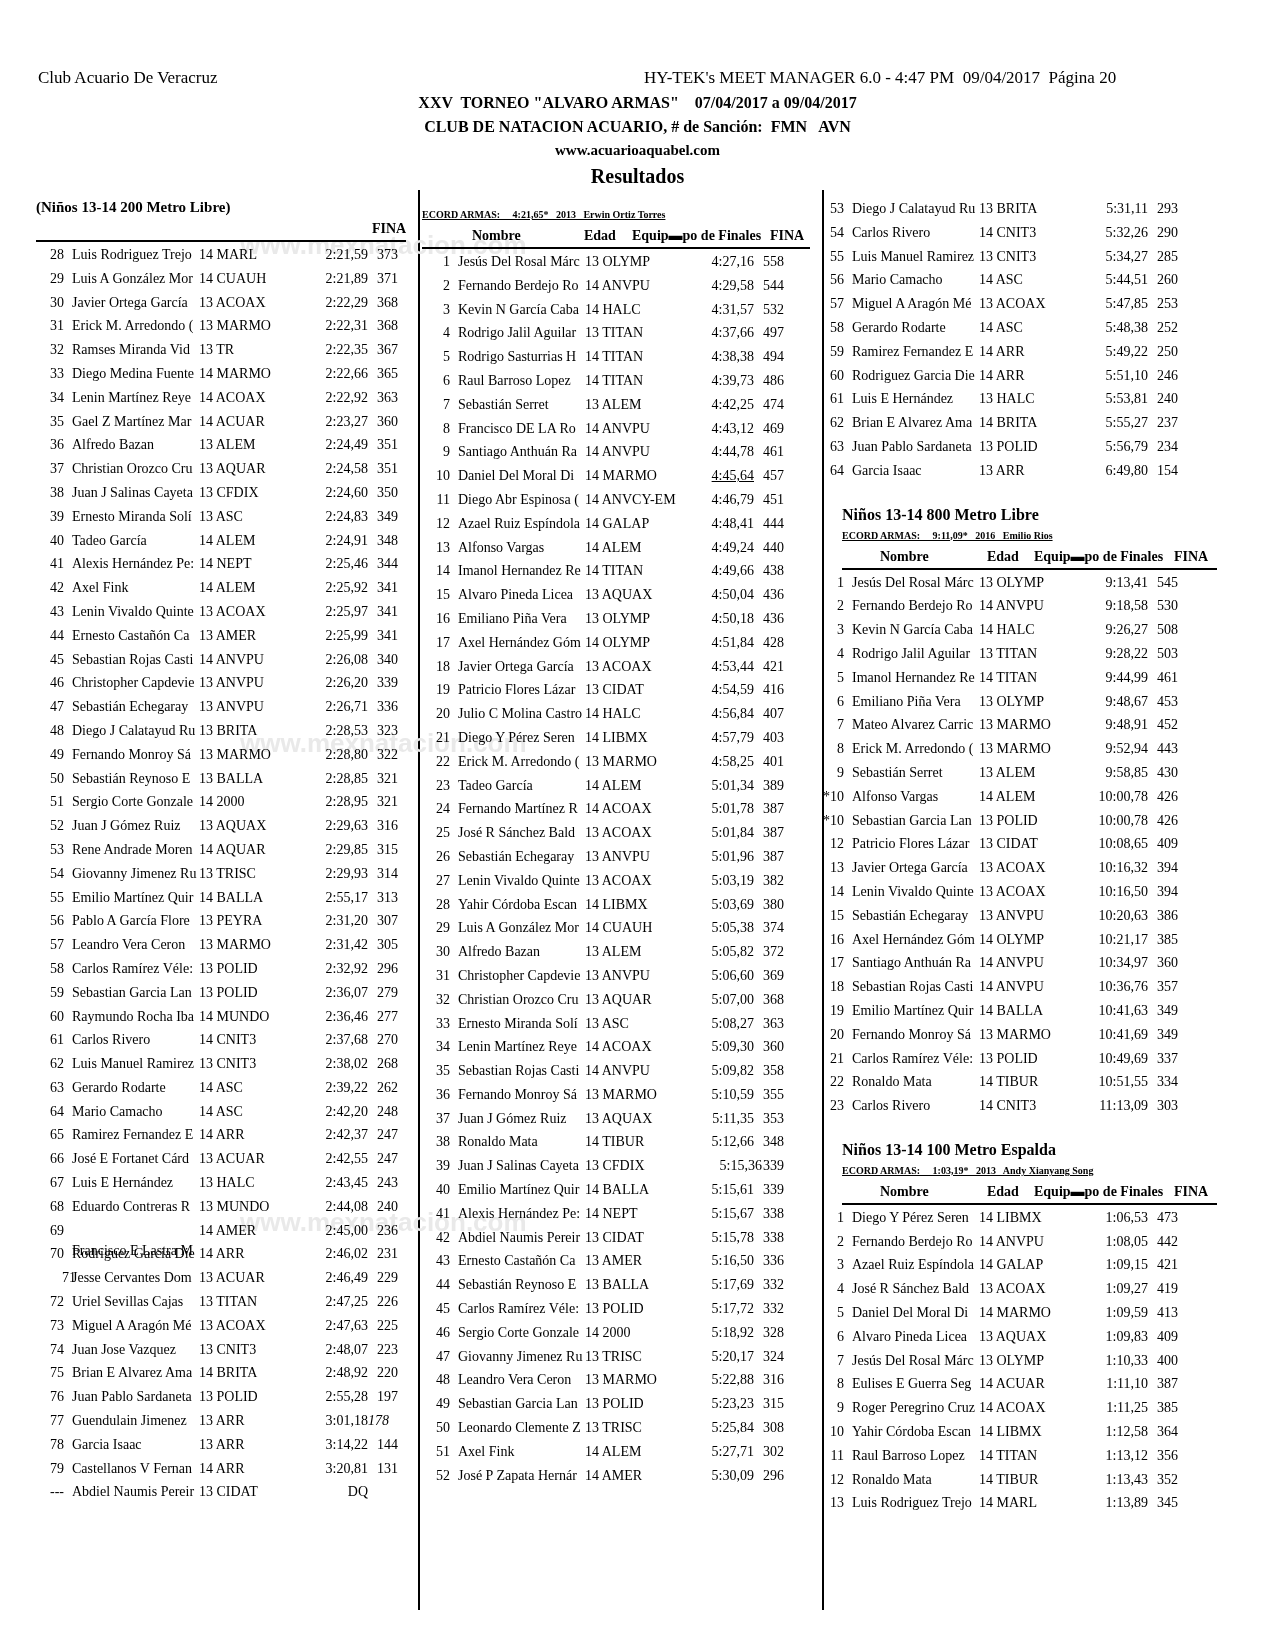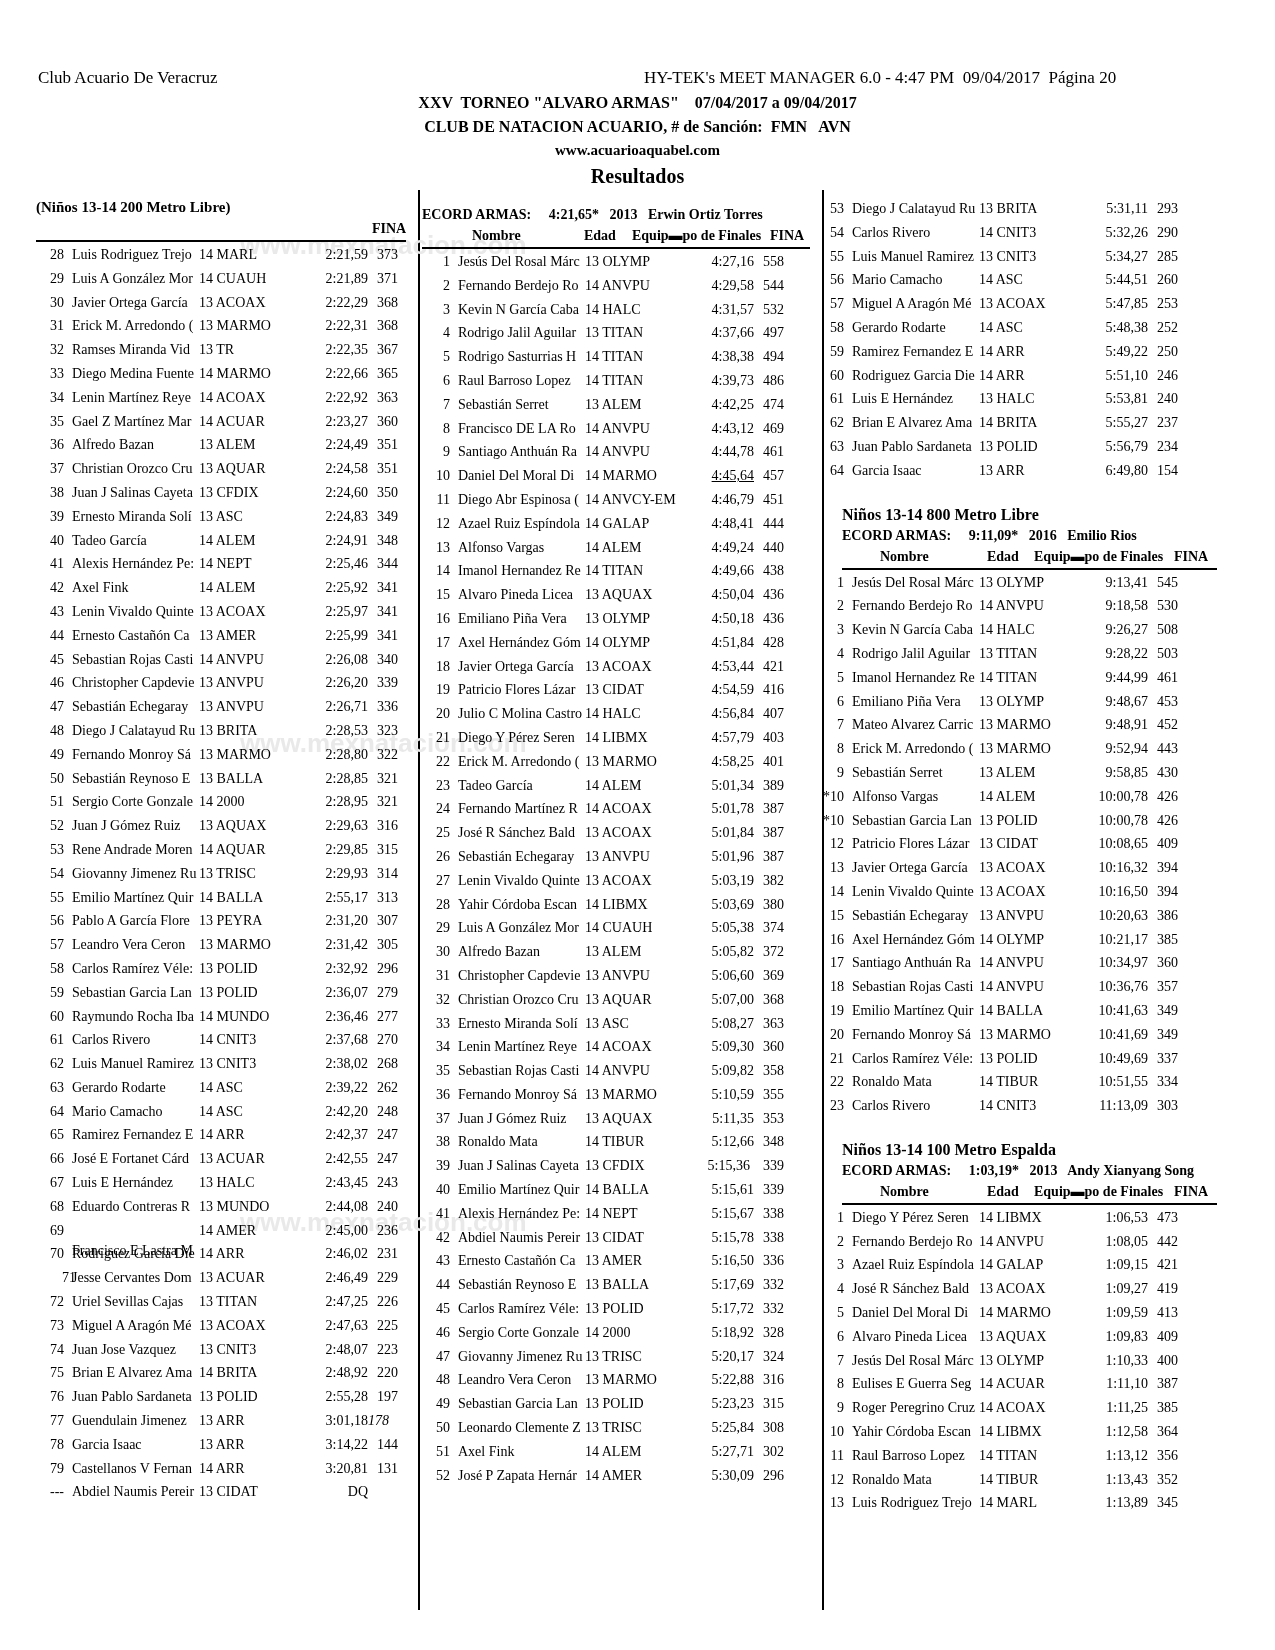--- a/index.html
+++ b/index.html
@@ -16,21 +16,21 @@
   .h4 { top: 165px; font-size: 20px; }
 
   .vline { position: absolute; width: 2px; background: #000; }
   .col { position: absolute; }
   .col1 { left: 36px; top: 196px; width: 370px; }
   .col2 { left: 438px; top: 205px; width: 390px; }
   .col3 { left: 842px; top: 196px; width: 375px; }
 
   .ev-title { font-weight: bold; font-size: 15px; height: 22px; line-height: 22px; white-space: pre; }
   .ev-title.big { font-size: 16px; }
-  .record { font-weight: bold; font-size: 14px; height: 20px; line-height: 20px; white-space: pre; }
+  .record { font-weight: bold; font-size: 10px; height: 20px; line-height: 20px; white-space: pre; text-decoration: underline; }
   .thead { position: relative; height: 22px; font-weight: bold; font-size: 14px; border-bottom: 2px solid #000; }
   .thead span { position: absolute; top: 3px; white-space: pre; }
   .rows { }
   .row { position: relative; height: 23.8px; font-size: 14px; white-space: pre; }
   .row span { position: absolute; top: 5px; }
   .c-place { width: 28px; text-align: right; }
   .c-name { overflow: hidden; width: 128px; }
   .c-team { }
   .c-time { width: 70px; text-align: right; }
   .c-pts { }
@@ -156,21 +156,21 @@
       <div class="row"><span class="c-place" style="left: 0px;">29</span><span class="c-name" style="left: 36px;">Luis A González Mor</span><span class="c-team" style="left: 163px;">14 CUAUH</span><span class="c-time" style="left: 262px;">5:05,38</span><span class="c-pts" style="left: 341px;">374</span></div>
       <div class="row"><span class="c-place" style="left: 0px;">30</span><span class="c-name" style="left: 36px;">Alfredo Bazan</span><span class="c-team" style="left: 163px;">13 ALEM</span><span class="c-time" style="left: 262px;">5:05,82</span><span class="c-pts" style="left: 341px;">372</span></div>
       <div class="row"><span class="c-place" style="left: 0px;">31</span><span class="c-name" style="left: 36px;">Christopher Capdevie</span><span class="c-team" style="left: 163px;">13 ANVPU</span><span class="c-time" style="left: 262px;">5:06,60</span><span class="c-pts" style="left: 341px;">369</span></div>
       <div class="row"><span class="c-place" style="left: 0px;">32</span><span class="c-name" style="left: 36px;">Christian Orozco Cru</span><span class="c-team" style="left: 163px;">13 AQUAR</span><span class="c-time" style="left: 262px;">5:07,00</span><span class="c-pts" style="left: 341px;">368</span></div>
       <div class="row"><span class="c-place" style="left: 0px;">33</span><span class="c-name" style="left: 36px;">Ernesto Miranda Solí</span><span class="c-team" style="left: 163px;">13 ASC</span><span class="c-time" style="left: 262px;">5:08,27</span><span class="c-pts" style="left: 341px;">363</span></div>
       <div class="row"><span class="c-place" style="left: 0px;">34</span><span class="c-name" style="left: 36px;">Lenin Martínez Reye</span><span class="c-team" style="left: 163px;">14 ACOAX</span><span class="c-time" style="left: 262px;">5:09,30</span><span class="c-pts" style="left: 341px;">360</span></div>
       <div class="row"><span class="c-place" style="left: 0px;">35</span><span class="c-name" style="left: 36px;">Sebastian Rojas Casti</span><span class="c-team" style="left: 163px;">14 ANVPU</span><span class="c-time" style="left: 262px;">5:09,82</span><span class="c-pts" style="left: 341px;">358</span></div>
       <div class="row"><span class="c-place" style="left: 0px;">36</span><span class="c-name" style="left: 36px;">Fernando Monroy Sá</span><span class="c-team" style="left: 163px;">13 MARMO</span><span class="c-time" style="left: 262px;">5:10,59</span><span class="c-pts" style="left: 341px;">355</span></div>
       <div class="row"><span class="c-place" style="left: 0px;">37</span><span class="c-name" style="left: 36px;">Juan J Gómez Ruiz</span><span class="c-team" style="left: 163px;">13 AQUAX</span><span class="c-time" style="left: 262px;">5:11,35</span><span class="c-pts" style="left: 341px;">353</span></div>
       <div class="row"><span class="c-place" style="left: 0px;">38</span><span class="c-name" style="left: 36px;">Ronaldo Mata</span><span class="c-team" style="left: 163px;">14 TIBUR</span><span class="c-time" style="left: 262px;">5:12,66</span><span class="c-pts" style="left: 341px;">348</span></div>
-      <div class="row"><span class="c-place" style="left: 0px;">39</span><span class="c-name" style="left: 36px;">Juan J Salinas Cayeta</span><span class="c-team" style="left: 163px;">13 CFDIX</span><span class="c-time" style="left: 258px;">5:15,36</span><span class="c-pts" style="left: 341px;">339</span></div>
+      <div class="row"><span class="c-place" style="left: 0px;">39</span><span class="c-name" style="left: 36px;">Juan J Salinas Cayeta</span><span class="c-team" style="left: 163px;">13 CFDIX</span><span class="c-time" style="left: 270px;">5:15,36</span><span class="c-pts" style="left: 341px;">339</span></div>
       <div class="row"><span class="c-place" style="left: 0px;">40</span><span class="c-name" style="left: 36px;">Emilio Martínez Quir</span><span class="c-team" style="left: 163px;">14 BALLA</span><span class="c-time" style="left: 262px;">5:15,61</span><span class="c-pts" style="left: 341px;">339</span></div>
       <div class="row"><span class="c-place" style="left: 0px;">41</span><span class="c-name" style="left: 36px;">Alexis Hernández Pe:</span><span class="c-team" style="left: 163px;">14 NEPT</span><span class="c-time" style="left: 262px;">5:15,67</span><span class="c-pts" style="left: 341px;">338</span></div>
       <div class="row"><span class="c-place" style="left: 0px;">42</span><span class="c-name" style="left: 36px;">Abdiel Naumis Pereir</span><span class="c-team" style="left: 163px;">13 CIDAT</span><span class="c-time" style="left: 262px;">5:15,78</span><span class="c-pts" style="left: 341px;">338</span></div>
       <div class="row"><span class="c-place" style="left: 0px;">43</span><span class="c-name" style="left: 36px;">Ernesto Castañón Ca</span><span class="c-team" style="left: 163px;">13 AMER</span><span class="c-time" style="left: 262px;">5:16,50</span><span class="c-pts" style="left: 341px;">336</span></div>
       <div class="row"><span class="c-place" style="left: 0px;">44</span><span class="c-name" style="left: 36px;">Sebastián Reynoso E</span><span class="c-team" style="left: 163px;">13 BALLA</span><span class="c-time" style="left: 262px;">5:17,69</span><span class="c-pts" style="left: 341px;">332</span></div>
       <div class="row"><span class="c-place" style="left: 0px;">45</span><span class="c-name" style="left: 36px;">Carlos Ramírez Véle:</span><span class="c-team" style="left: 163px;">13 POLID</span><span class="c-time" style="left: 262px;">5:17,72</span><span class="c-pts" style="left: 341px;">332</span></div>
       <div class="row"><span class="c-place" style="left: 0px;">46</span><span class="c-name" style="left: 36px;">Sergio Corte Gonzale</span><span class="c-team" style="left: 163px;">14 2000</span><span class="c-time" style="left: 262px;">5:18,92</span><span class="c-pts" style="left: 341px;">328</span></div>
       <div class="row"><span class="c-place" style="left: 0px;">47</span><span class="c-name" style="left: 36px;">Giovanny Jimenez Ru</span><span class="c-team" style="left: 163px;">13 TRISC</span><span class="c-time" style="left: 262px;">5:20,17</span><span class="c-pts" style="left: 341px;">324</span></div>
       <div class="row"><span class="c-place" style="left: 0px;">48</span><span class="c-name" style="left: 36px;">Leandro Vera Ceron</span><span class="c-team" style="left: 163px;">13 MARMO</span><span class="c-time" style="left: 262px;">5:22,88</span><span class="c-pts" style="left: 341px;">316</span></div>
       <div class="row"><span class="c-place" style="left: 0px;">49</span><span class="c-name" style="left: 36px;">Sebastian Garcia Lan</span><span class="c-team" style="left: 163px;">13 POLID</span><span class="c-time" style="left: 262px;">5:23,23</span><span class="c-pts" style="left: 341px;">315</span></div>

